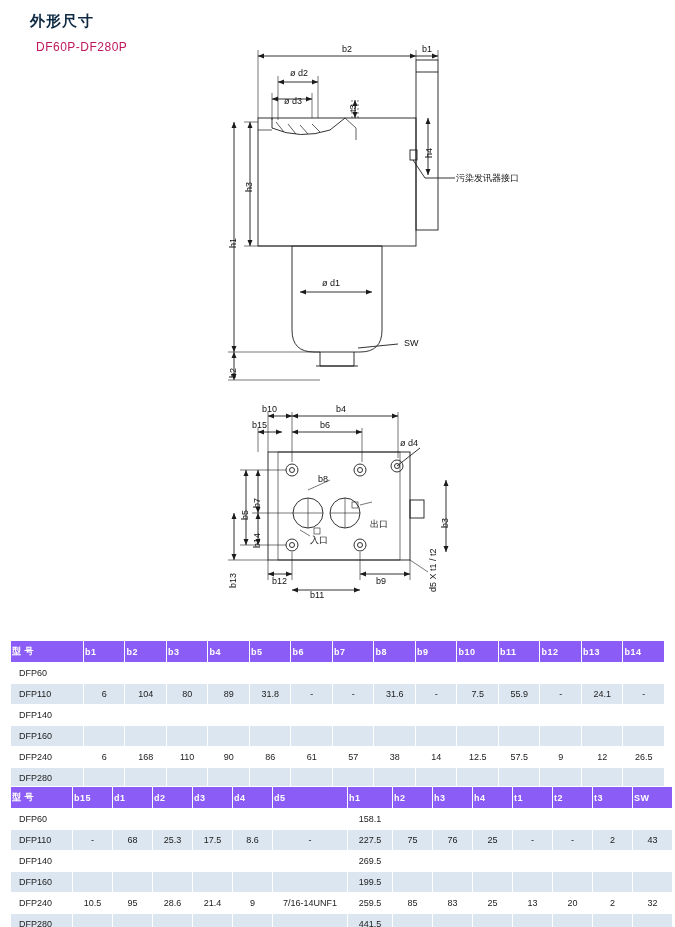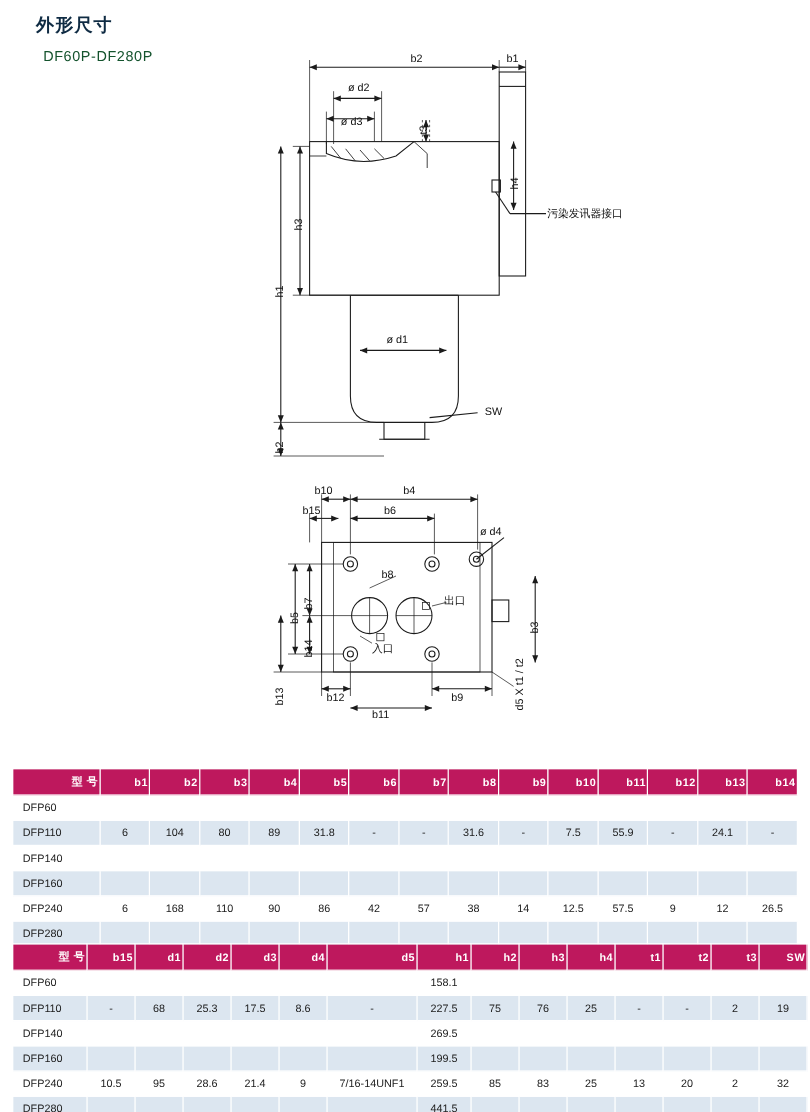--- a/index.html
+++ b/index.html
@@ -13,21 +13,21 @@
   }
   .page{position:relative;width:660px;height:927px;}
 
   
   .title{
     position:absolute;left:30px;top:12px;
     font-size:15px;font-weight:bold;color:#0f2b43;letter-spacing:1px;
   }
   .subtitle{
     position:absolute;left:36px;top:40px;
-    font-size:12px;color:#14532d;letter-spacing:0.5px;
+    font-size:12px;color:#be185d;letter-spacing:0.5px;
   }
 
   
   .drawing{position:absolute;left:0;top:0;width:675px;height:620px;}
   .drawing svg{display:block;}
 
   .lbl{
     position:absolute;font-size:9px;color:#111;
     font-family:"Liberation Sans",sans-serif;white-space:nowrap;
   }
@@ -39,22 +39,22 @@
   
   table{
     border-collapse:collapse;
     position:absolute;
     font-size:9px;
     table-layout:fixed;
   }
   table.t1{left:10px;top:640px;width:655px;}
   table.t2{left:10px;top:786px;width:655px;}
   th{
-    background:#be185d;color:#ffffff;font-weight:bold;
-    height:19px;text-align:right;border:1px solid #ffffff;
+    background:#8b5cf6;color:#ffffff;font-weight:bold;
+    height:19px;text-align:left;border:1px solid #ffffff;
     font-size:9px;letter-spacing:0.5px;
   }
   td{
     height:18px;text-align:center;border:1px solid #ffffff;
     color:#1b1b1b;font-size:9px;
   }
   tbody tr:nth-child(odd) td{background:#ffffff;}
   tbody tr:nth-child(even) td{background:#dce6f0;}
   td.name{text-align:left;padding-left:8px;}
 </style>
@@ -268,21 +268,21 @@
     <span class="lbl vert" style="left:240px;top:520px;">b5</span>
     <span class="lbl vert" style="left:252px;top:508px;">b7</span>
     <span class="lbl vert" style="left:252px;top:548px;">b14</span>
     <span class="lbl vert" style="left:228px;top:588px;">b13</span>
     <span class="lbl vert" style="left:440px;top:528px;">b3</span>
     <span class="lbl" style="left:272px;top:576px;">b12</span>
     <span class="lbl" style="left:376px;top:576px;">b9</span>
     <span class="lbl" style="left:310px;top:590px;">b11</span>
     <span class="lbl" style="left:318px;top:474px;">b8</span>
     <span class="lbl cn" style="left:310px;top:534px;">入口</span>
-    <span class="lbl cn" style="left:370px;top:494px;text-align:center;">出口</span>
+    <span class="lbl cn" style="left:370px;top:518px;text-align:center;">出口</span>
     <span class="lbl vert" style="left:428px;top:592px;">d5 X  t1 / t2</span>
   </div>
 
   <table class="t1">
     <colgroup>
       <col style="width:72px">
         <col style="width:41px">
         <col style="width:41px">
         <col style="width:41px">
       <col style="width:41px">
@@ -385,21 +385,21 @@
         <td></td>
         <td></td>
       </tr>
       <tr>
         <td class="name">DFP240</td>
         <td>6</td>
         <td>168</td>
         <td>110</td>
         <td>90</td>
         <td>86</td>
-        <td>42</td>
+        <td>61</td>
         <td>57</td>
         <td>38</td>
         <td>14</td>
         <td>12.5</td>
         <td>57.5</td>
         <td>9</td>
         <td>12</td>
         <td>26.5</td>
       </tr>
       <tr>
@@ -485,21 +485,21 @@
         <td>17.5</td>
         <td>8.6</td>
         <td>-</td>
         <td>227.5</td>
         <td>75</td>
         <td>76</td>
         <td>25</td>
         <td>-</td>
         <td>-</td>
         <td>2</td>
-        <td>19</td>
+        <td>43</td>
       </tr>
       <tr>
         <td class="name">DFP140</td>
         <td></td>
         <td></td>
         <td></td>
         <td></td>
         <td></td>
         <td></td>
         <td>269.5</td>

